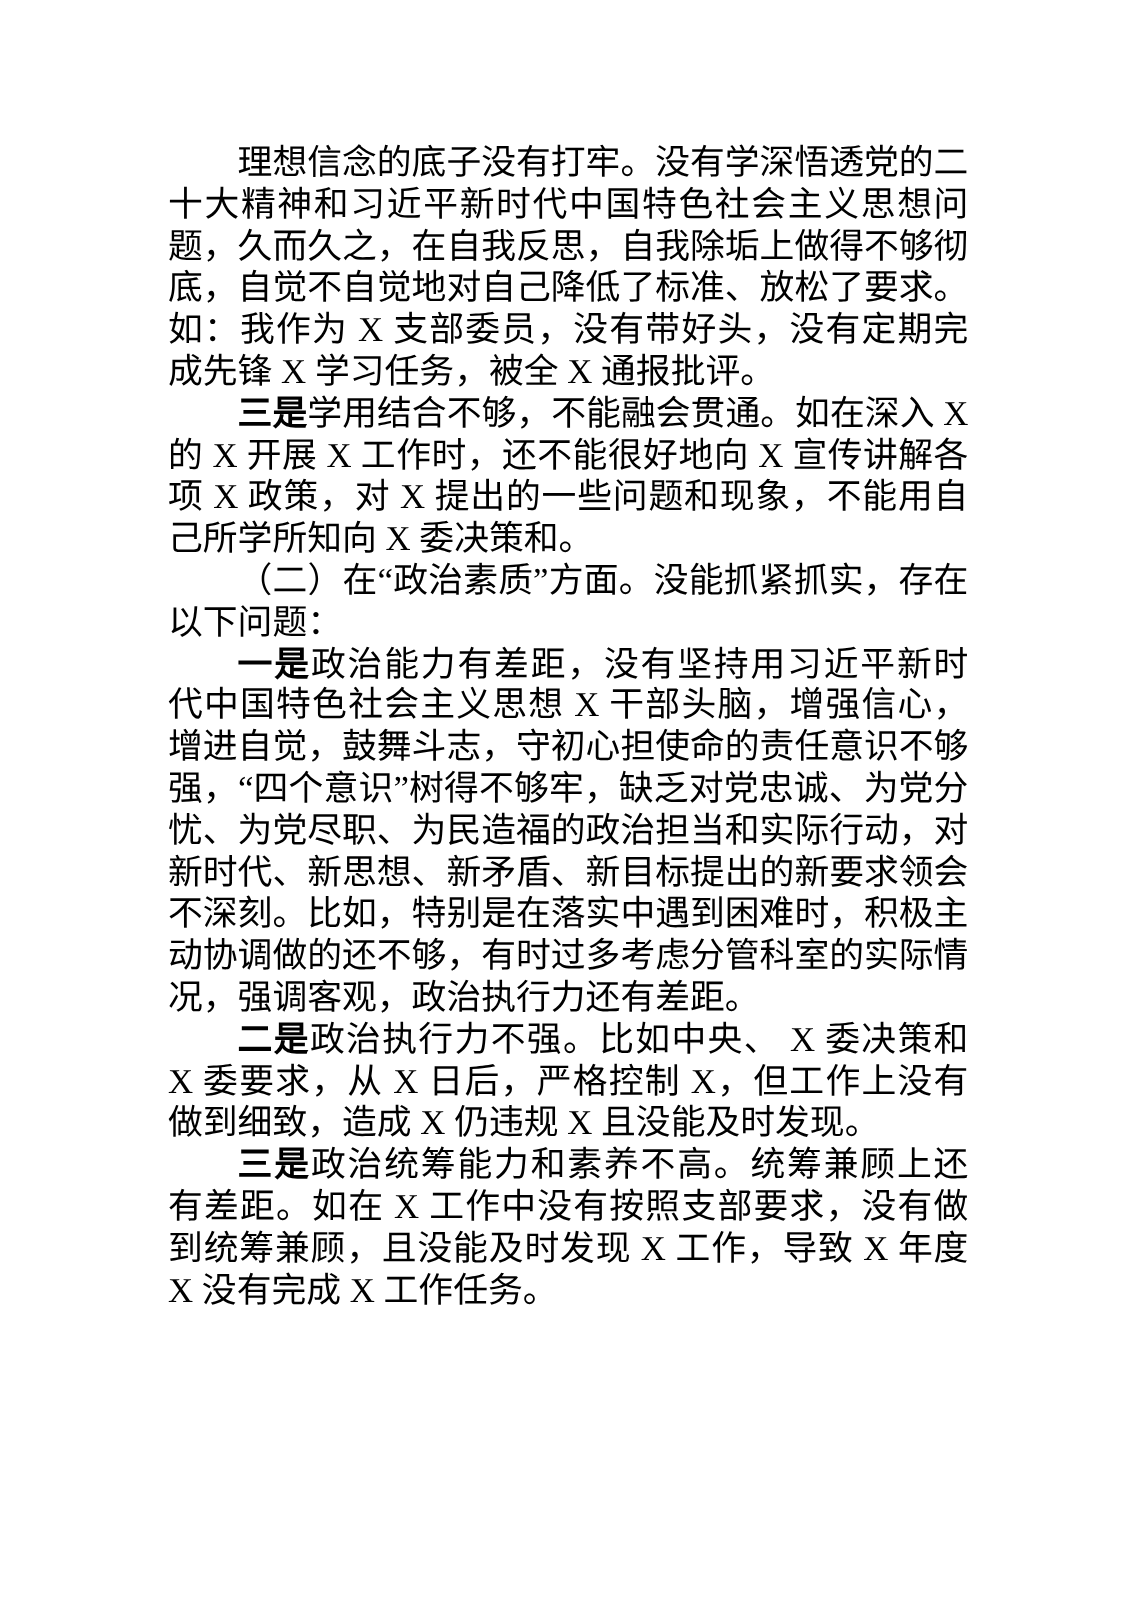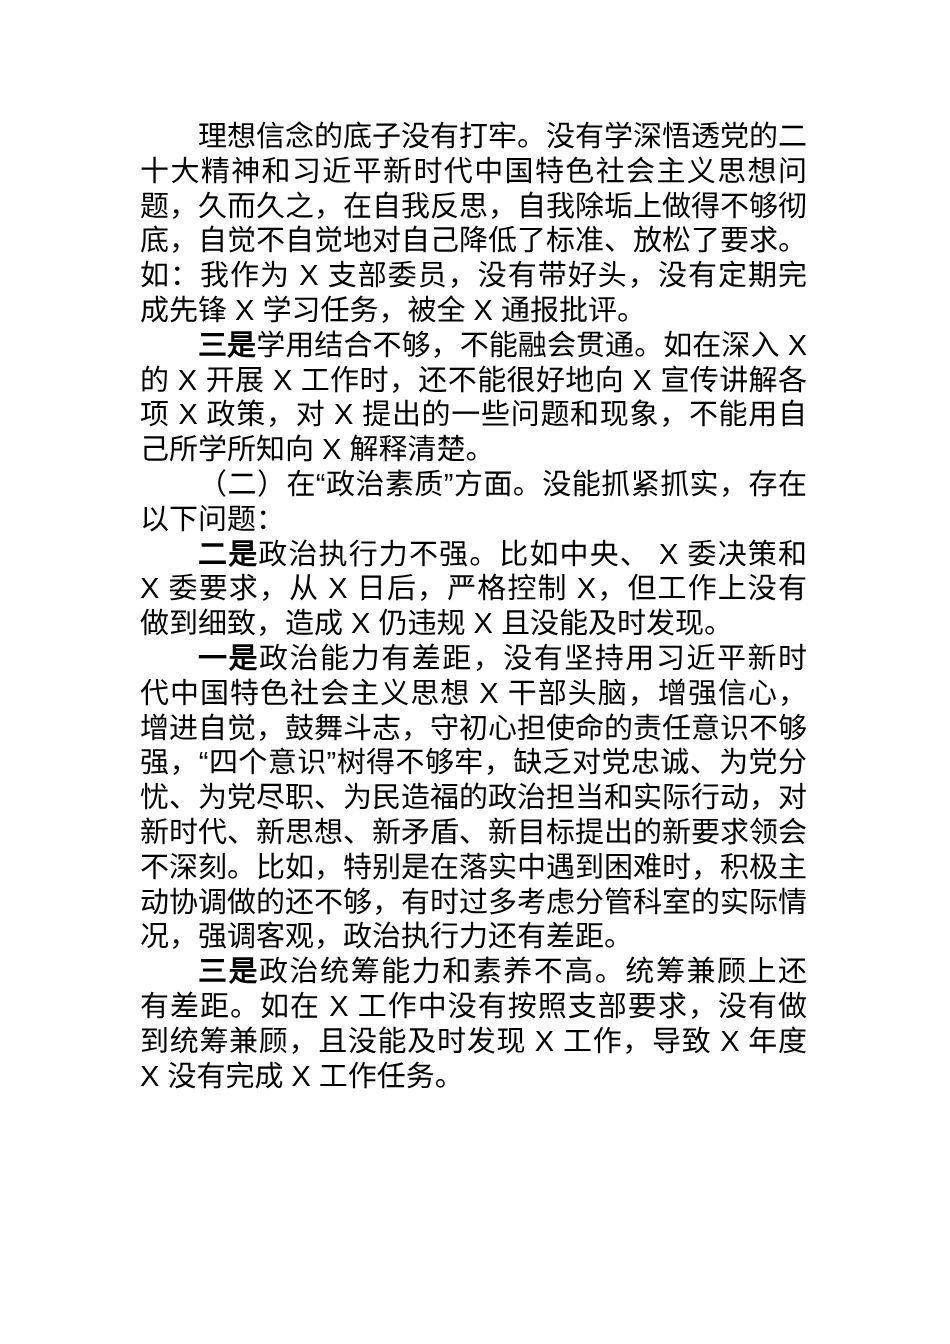--- a/index.html
+++ b/index.html
@@ -20,44 +20,44 @@
   }
   .doc-body {
     width: 100%;
   }
   .para {
     margin: 0;
     padding: 0;
     text-indent: 2em;
     text-align: justify;
     
-    font-family: Liberation Sans, sans-serif;
+    font-family: Liberation Serif, serif;
     font-size: 29px;
     line-height: 34.8px;
     color: #000000;
     font-weight: 400;
     word-break: break-all;
   }
   .para .lead {
     font-weight: 700;
     font-style: normal;
   }
 </style>
 </head>
 <body>
 
 <div class="page">
   <div class="doc-body">
 
     <p class="para"><b class="lead"></b><span class="para-text">理想信念的底子没有打牢。没有学深悟透党的二十大精神和习近平新时代中国特色社会主义思想问题，久而久之，在自我反思，自我除垢上做得不够彻底，自觉不自觉地对自己降低了标准、放松了要求。如：我作为 X 支部委员，没有带好头，没有定期完成先锋 X 学习任务，被全 X 通报批评。</span></p>
 
-    <p class="para"><b class="lead">三是</b><span class="para-text">学用结合不够，不能融会贯通。如在深入 X 的 X 开展 X 工作时，还不能很好地向 X 宣传讲解各项 X 政策，对 X 提出的一些问题和现象，不能用自己所学所知向 X 解释清楚。</span></p>
+    <p class="para"><b class="lead">三是</b><span class="para-text">学用结合不够，不能融会贯通。如在深入 X 的 X 开展 X 工作时，还不能很好地向 X 宣传讲解各项 X 政策，对 X 提出的一些问题和现象，不能用自己所学所知向 X 委决策和。</span></p>
 
     <p class="para"><b class="lead"></b><span class="para-text">（二）在“政治素质”方面。没能抓紧抓实，存在以下问题：</span></p>
 
+    <p class="para"><b class="lead">一是</b><span class="para-text">政治能力有差距，没有坚持用习近平新时代中国特色社会主义思想 X 干部头脑，增强信心，增进自觉，鼓舞斗志，守初心担使命的责任意识不够强，“四个意识”树得不够牢，缺乏对党忠诚、为党分忧、为党尽职、为民造福的政治担当和实际行动，对新时代、新思想、新矛盾、新目标提出的新要求领会不深刻。比如，特别是在落实中遇到困难时，积极主动协调做的还不够，有时过多考虑分管科室的实际情况，强调客观，政治执行力还有差距。</span></p>
+
     <p class="para"><b class="lead">二是</b><span class="para-text">政治执行力不强。比如中央、 X 委决策和 X 委要求，从 X 日后，严格控制 X，但工作上没有做到细致，造成 X 仍违规 X 且没能及时发现。</span></p>
-
-    <p class="para"><b class="lead">一是</b><span class="para-text">政治能力有差距，没有坚持用习近平新时代中国特色社会主义思想 X 干部头脑，增强信心，增进自觉，鼓舞斗志，守初心担使命的责任意识不够强，“四个意识”树得不够牢，缺乏对党忠诚、为党分忧、为党尽职、为民造福的政治担当和实际行动，对新时代、新思想、新矛盾、新目标提出的新要求领会不深刻。比如，特别是在落实中遇到困难时，积极主动协调做的还不够，有时过多考虑分管科室的实际情况，强调客观，政治执行力还有差距。</span></p>
 
     <p class="para"><b class="lead">三是</b><span class="para-text">政治统筹能力和素养不高。统筹兼顾上还有差距。如在 X 工作中没有按照支部要求，没有做到统筹兼顾，且没能及时发现 X 工作，导致 X 年度 X 没有完成 X 工作任务。</span></p>
 
   </div>
 </div>
 
 </body></html>

